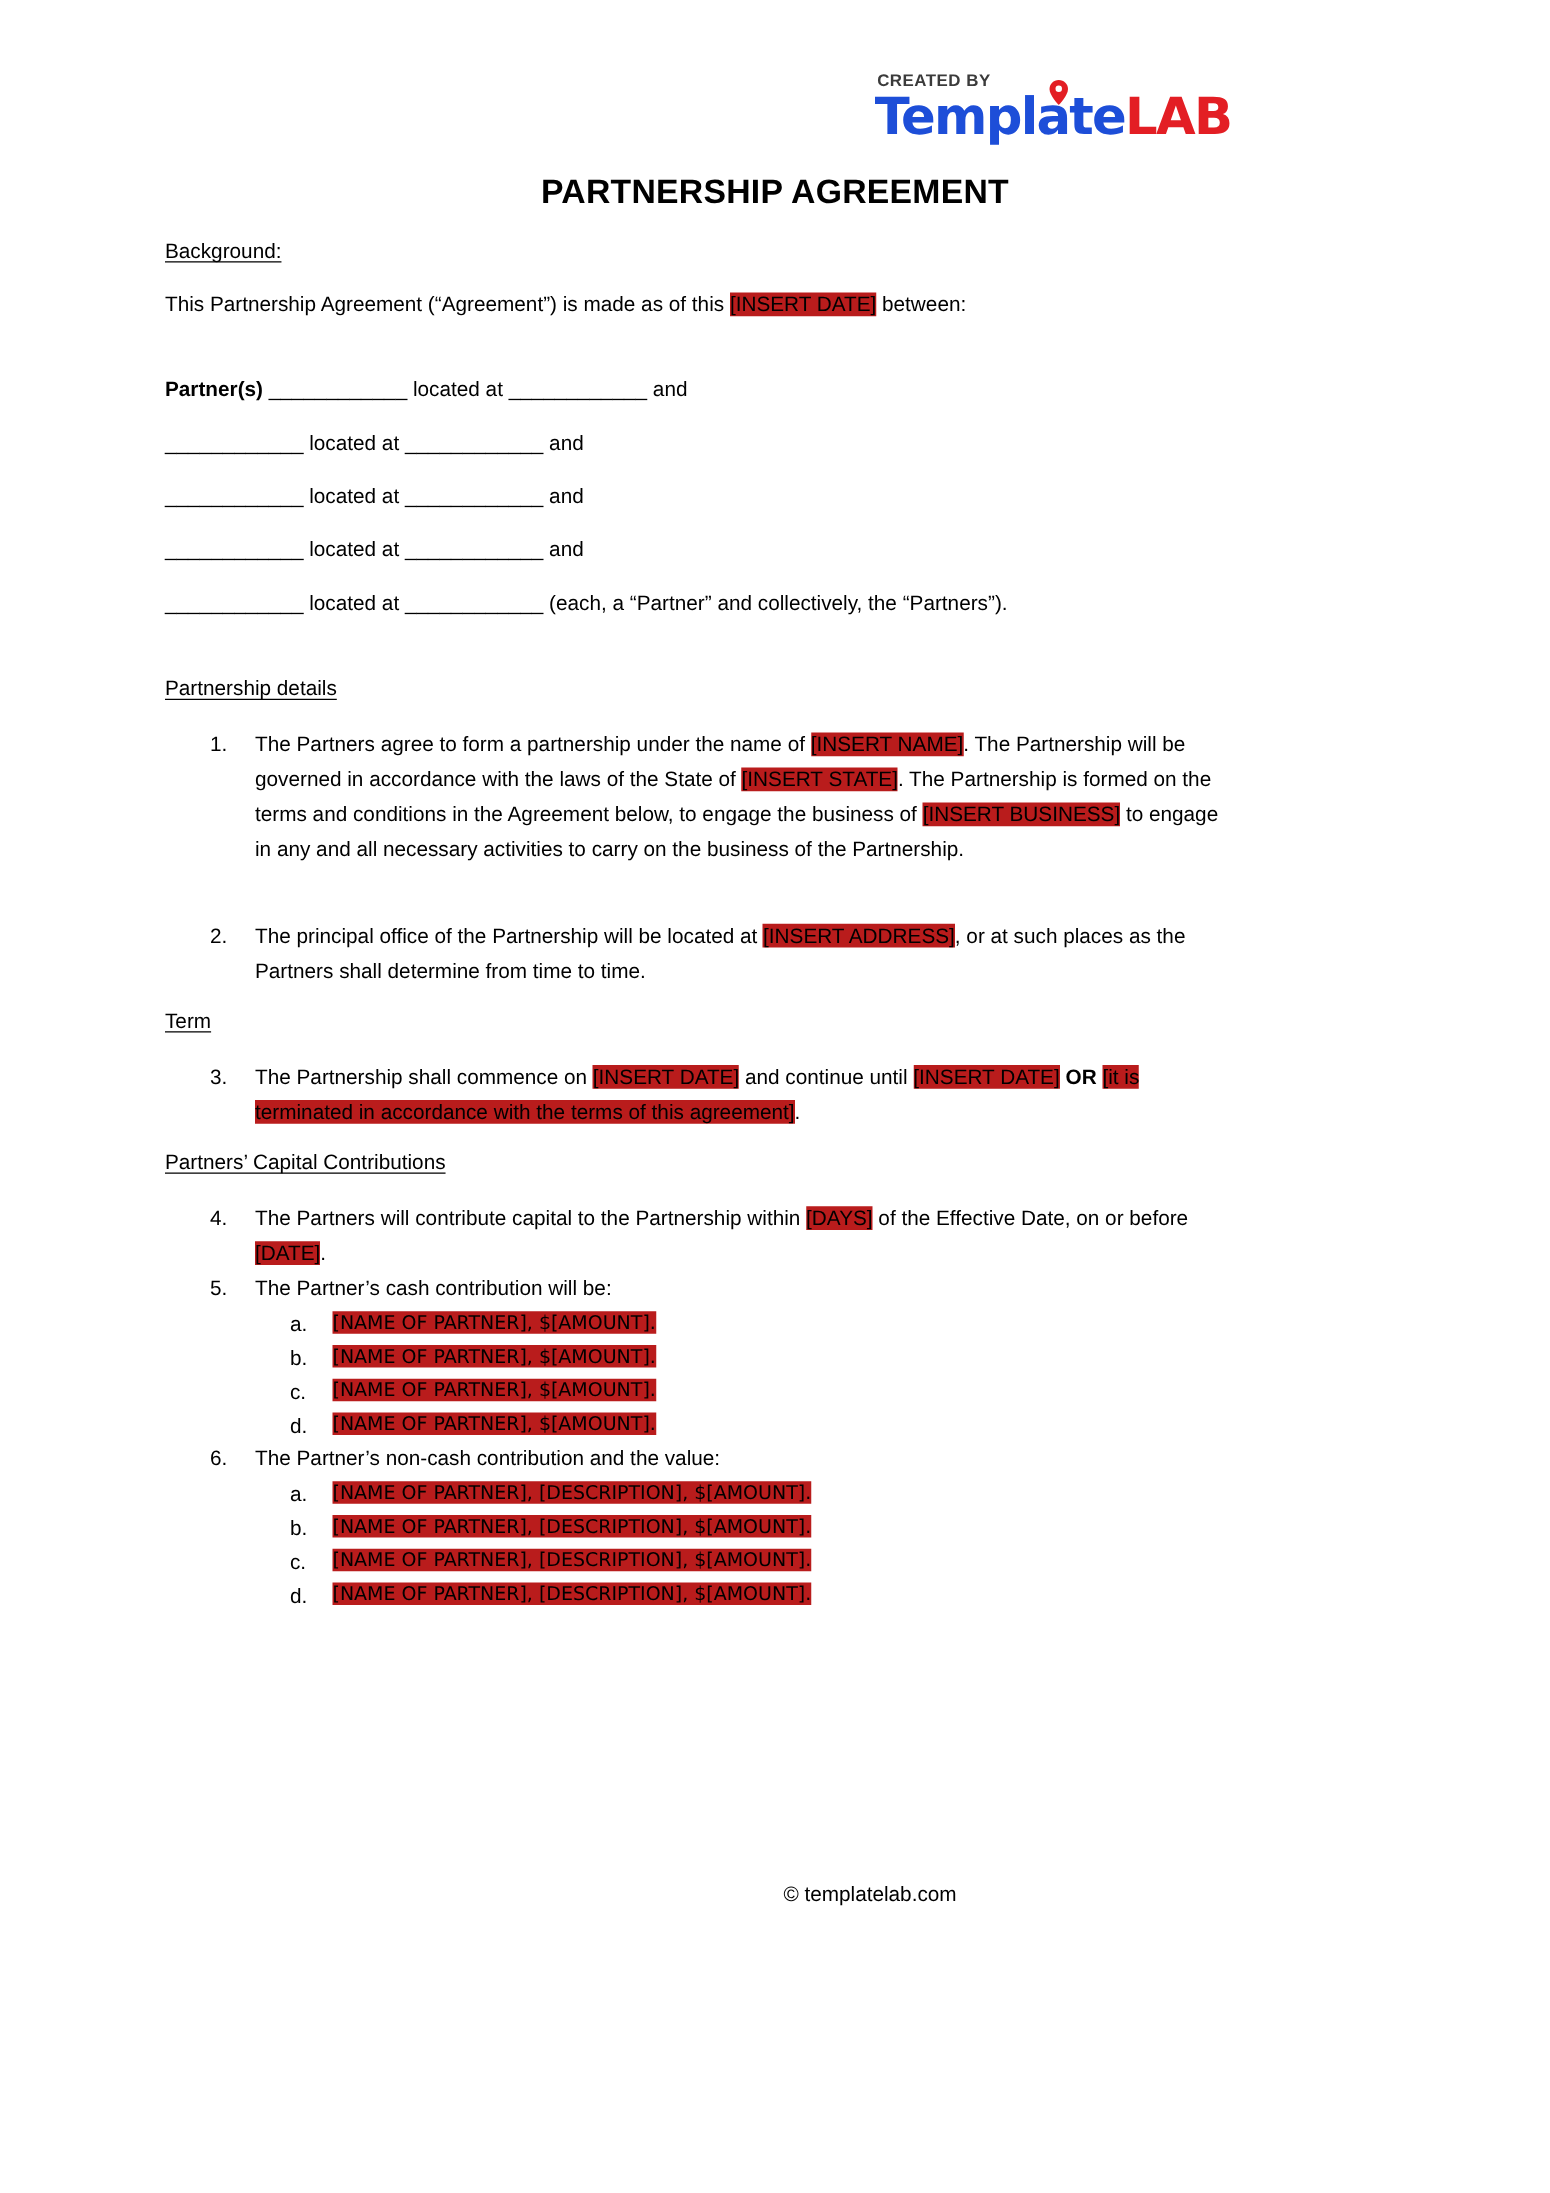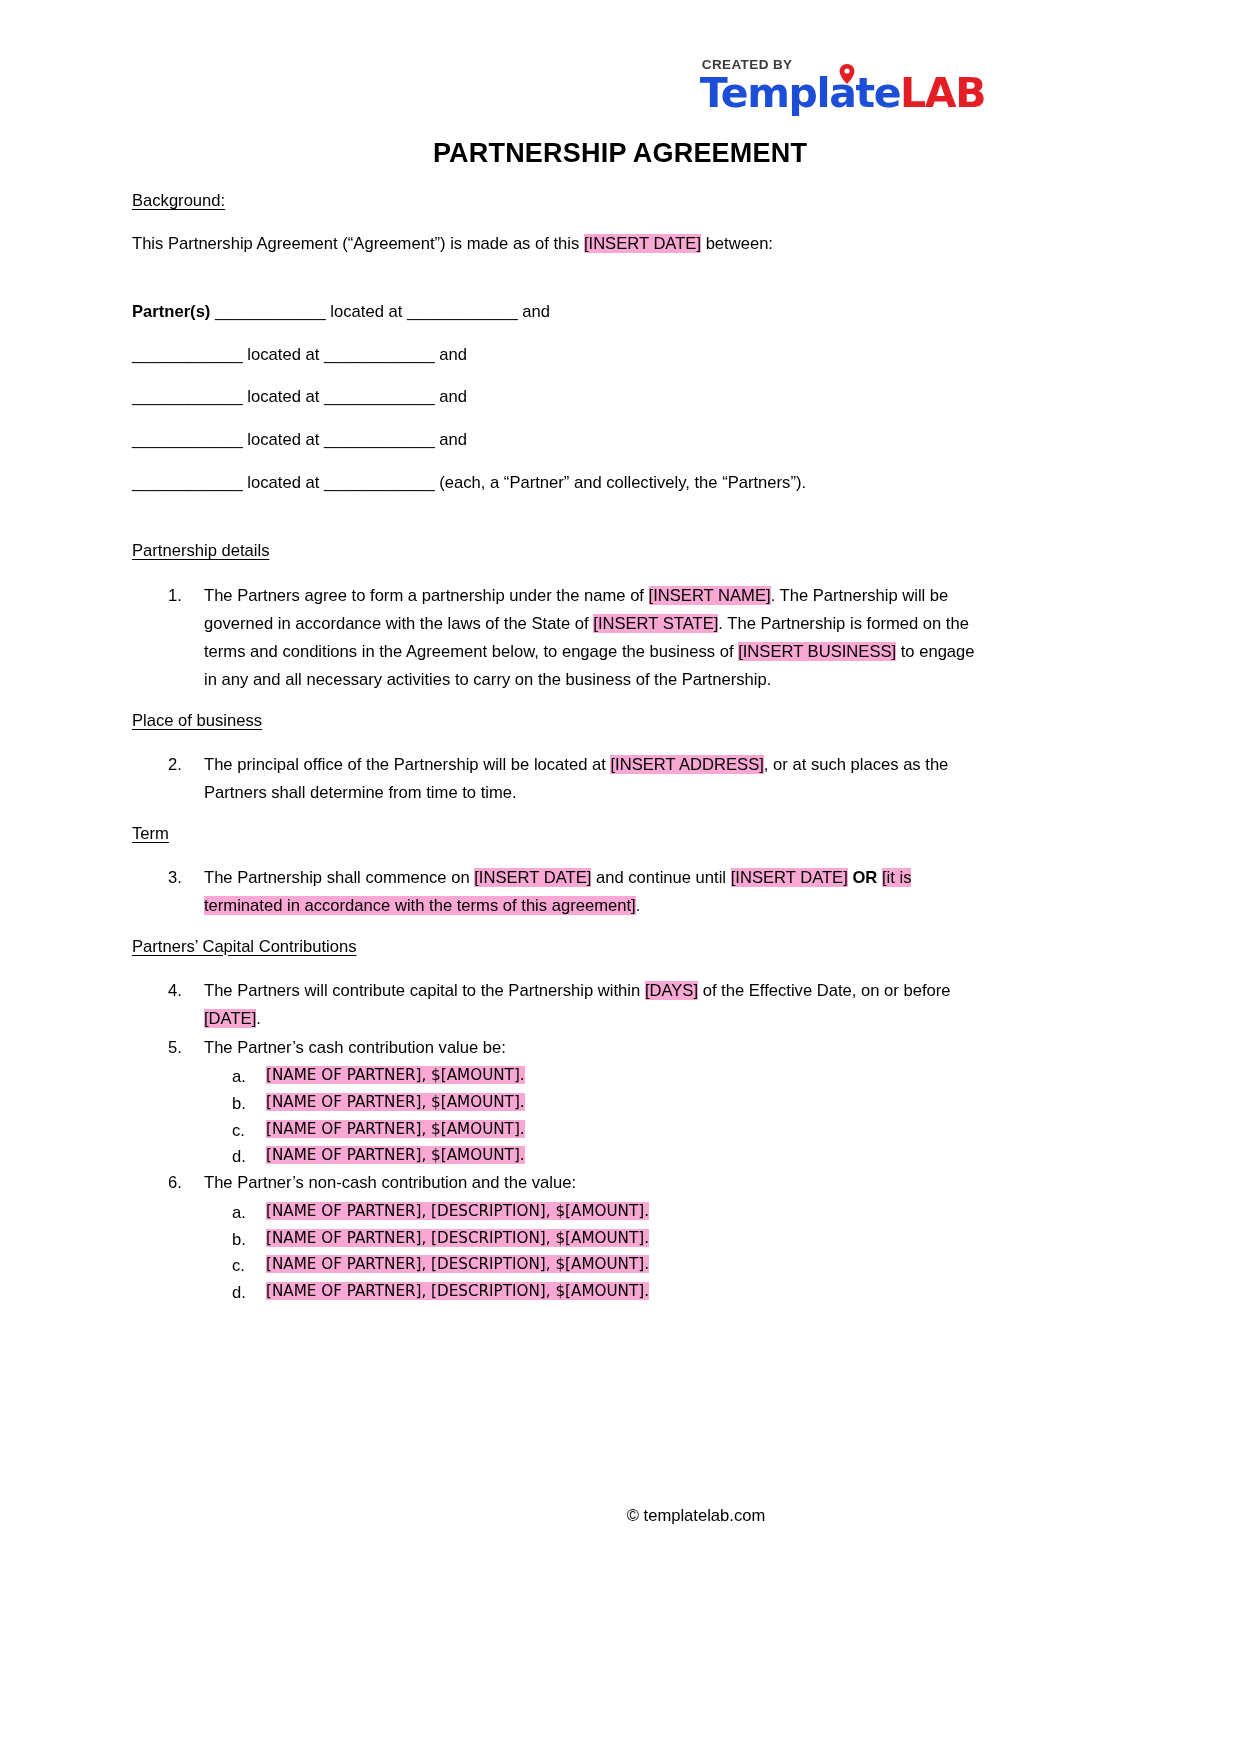--- a/index.html
+++ b/index.html
@@ -89,21 +89,21 @@
   }
   .sec-wrap { margin: 0 0 0 0; }
 
   p.para {
     margin: 0;
     padding: 0;
     font-size: 16.6px;
   }
 
   .hl {
-    background-color: #f9a8d4;
+    background-color: #b91c1c;
   }
 
   .blank { white-space: pre; }
   .sp-18 { height: 18px; }
   .sp-22 { height: 22px; }
   .sp-26 { height: 26px; }
   .sp-52 { height: 52px; }
 
   
   ol.numlist {
@@ -228,23 +228,20 @@
     <div class="sp-22"></div>
 
     <ol class="numlist">
       <li>
         <span class="marker">1.</span><span>The Partners agree to form a partnership under the name of </span><span class="hl">[INSERT NAME]</span><span>. The Partnership will be governed in accordance with the laws of the State of </span><span class="hl">[INSERT STATE]</span><span>. The Partnership is formed on the terms and conditions in the Agreement below, to engage the business of </span><span class="hl">[INSERT BUSINESS]</span><span> to engage in any and all necessary activities  to carry on the business of the Partnership.</span>
       </li>
     </ol>
 
     <div class="sp-18"></div>
 
-    <div class="sec-wrap">
-      <h2 class="sec">Place of business</h2>
-    </div>
 
     <div class="sp-22"></div>
 
     <ol class="numlist">
       <li>
         <span class="marker">2.</span><span>The principal office of the Partnership will be located at </span><span class="hl">[INSERT ADDRESS]</span><span>, or at such places as the Partners shall determine from time to time.</span>
       </li>
     </ol>
 
     <div class="sp-18"></div>
@@ -267,21 +264,21 @@
       <h2 class="sec">Partners’ Capital Contributions</h2>
     </div>
 
     <div class="sp-22"></div>
 
     <ol class="numlist">
       <li>
         <span class="marker">4.</span><span>The Partners will contribute capital to the Partnership within </span><span class="hl">[DAYS]</span><span> of the Effective Date, on or before </span><span class="hl">[DATE]</span><span>.</span>
       </li>
       <li>
-        <span class="marker">5.</span><span>The Partner’s cash contribution value be:</span>
+        <span class="marker">5.</span><span>The Partner’s cash contribution will be:</span>
         <ol class="letterlist sublist-wrap">
           <li><span class="marker">a.</span><span class="hl">[NAME OF PARTNER], $[AMOUNT].</span></li>
           <li><span class="marker">b.</span><span class="hl">[NAME OF PARTNER], $[AMOUNT].</span></li>
           <li><span class="marker">c.</span><span class="hl">[NAME OF PARTNER], $[AMOUNT].</span></li>
           <li><span class="marker">d.</span><span class="hl">[NAME OF PARTNER], $[AMOUNT].</span></li>
         </ol>
       </li>
       <li>
         <span class="marker">6.</span><span>The Partner’s non-cash contribution and the value:</span>
         <ol class="letterlist sublist-wrap">

